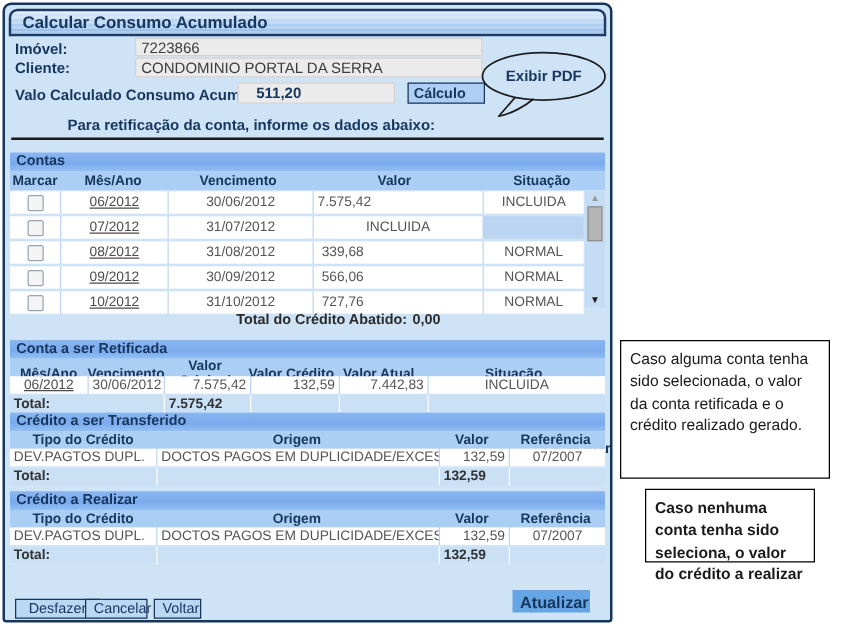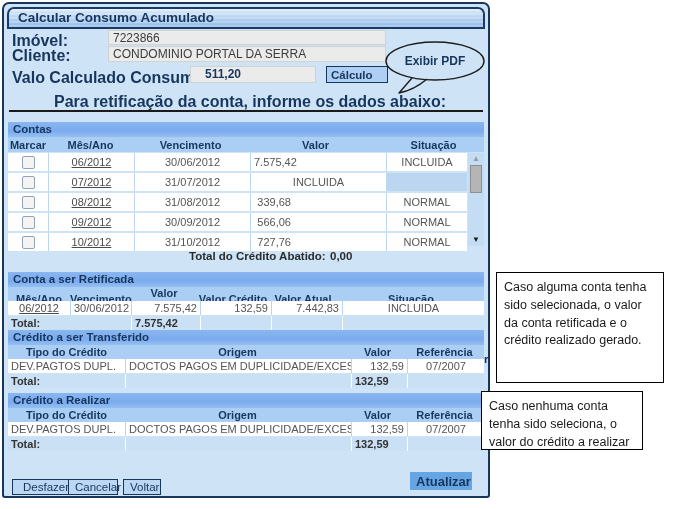--- a/index.html
+++ b/index.html
@@ -12,21 +12,21 @@
           box-sizing:border-box;}
   .titlebar{position:absolute;left:3px;top:3px;right:3px;height:22px;box-sizing:border-box;
             border:2px solid #1b3a66;border-radius:7px 7px 0 0;
             background:linear-gradient(180deg,#dcebfa 0%,#b9d4f2 45%,#92bbe9 100%);
             background-blend-mode:normal;}
   .titlebar:before{content:"";position:absolute;inset:0;border-radius:5px 5px 0 0;
             background:repeating-linear-gradient(180deg,rgba(255,255,255,.22) 0 2px,rgba(255,255,255,0) 2px 4px);}
   .titlebar span{position:relative;display:block;padding:1px 0 0 9px;
             font-size:13.5px;font-weight:bold;color:#17365d;}
 
-  .lbl{position:absolute;font-size:16px;font-weight:bold;color:#17365d;white-space:nowrap;}
+  .lbl{position:absolute;font-size:12px;font-weight:bold;color:#17365d;white-space:nowrap;}
   .field{position:absolute;background:#ebebeb;border:1px solid #d2d2d2;box-sizing:border-box;
          font-size:12px;color:#3c3c3c;padding:0 0 0 4px;white-space:nowrap;overflow:hidden;}
   .field.bold{font-weight:bold;color:#17365d;padding-left:14px;}
 
   .btn{box-sizing:border-box;border:1px solid #16365c;background:#aecff3;
        color:#17365d;font-weight:bold;font-size:11.5px;text-align:center;cursor:pointer;
        font-family:"Liberation Sans",sans-serif;}
   .btn.small{background:#bcd7f3;font-weight:normal;font-size:11.5px;color:#17365d;}
 
   .hrule{position:absolute;left:5px;width:474px;height:0;border-top:2px solid #1a1a1a;}
@@ -78,21 +78,21 @@
   .btn-calcular{position:absolute;right:2px;top:229px;width:46px;height:16px;background:#cde2f6;}
   .btn-calculo{position:absolute;left:322px;top:62px;width:62px;height:17px;text-align:left;padding-left:4px;}
 
   
   .callout{position:absolute;left:378px;top:35px;width:110px;height:62px;}
 
   
   .note{position:absolute;background:#ffffff;border:1px solid #000000;box-sizing:border-box;
         font-size:12.5px;color:#1a1a1a;line-height:1.42;padding:6px 6px 4px 7px;}
   .note1{left:496px;top:272px;width:168px;height:111px;}
-  .note2{left:481px;top:391px;width:162px;height:59px;}
+  .note2{left:516px;top:391px;width:136px;height:59px;font-weight:bold;}
 </style>
 </head>
 <body>
 
 <div class="stage">
 
   <div class="dialog">
 
     <div class="titlebar">
       <span>Calcular Consumo Acumulado</span>

